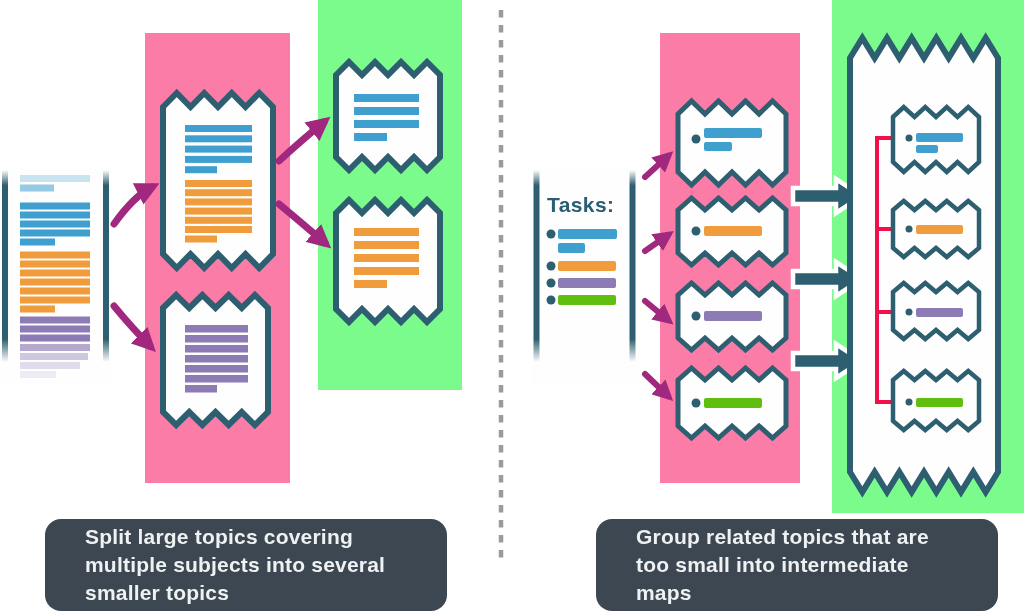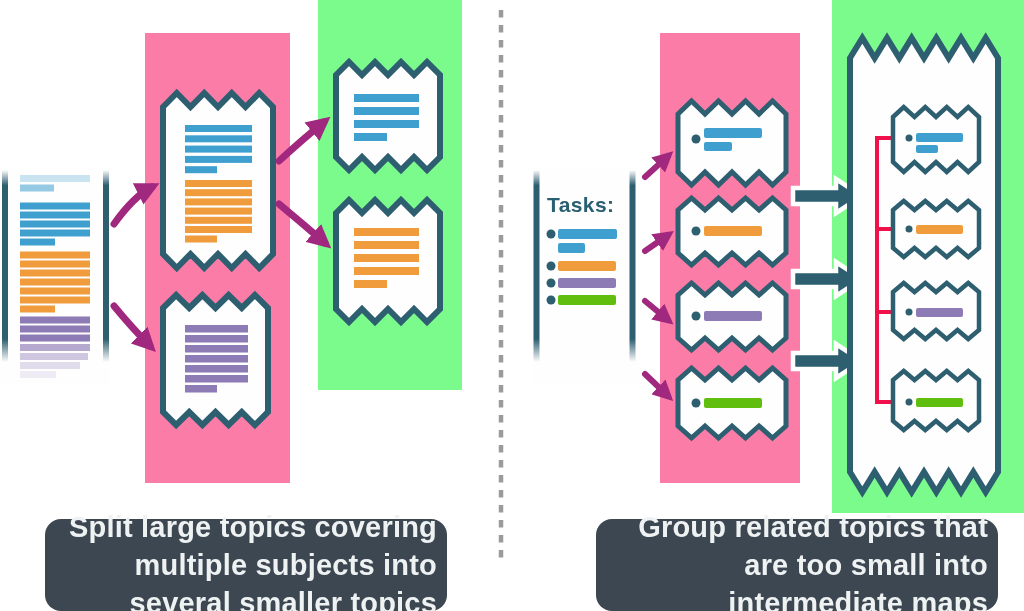--- a/index.html
+++ b/index.html
@@ -19,22 +19,22 @@
   .paper{fill:var(--c-paper);}
   .magenta-line{stroke:var(--c-magenta);fill:none;stroke-linecap:round;}
   .magenta-head{fill:var(--c-magenta);}
   .red-line{stroke:var(--c-red);fill:none;stroke-width:4;}
   .dash-line{stroke:var(--c-dash);stroke-width:4.5;}
   .block-arrow{fill:var(--c-outline);stroke:#ffffff;stroke-width:4.5;stroke-linejoin:miter;}
   .tasks-title{font:bold 21px "Liberation Sans",sans-serif;letter-spacing:.4px;fill:var(--c-tasks_title);}
 
   .caption{position:absolute;width:402px;height:92px;border-radius:16px;
            background:var(--c-caption_bg);color:var(--c-caption_text);
-           display:flex;align-items:center;padding:0 10px;box-sizing:border-box;
-           font-weight:bold;font-size:29px;line-height:1.32;letter-spacing:.2px;text-align:right;}
+           display:flex;align-items:center;padding:0 40px;box-sizing:border-box;
+           font-weight:bold;font-size:21px;line-height:1.32;letter-spacing:.2px;}
   .caption-left{left:45px;top:519px;}
   .caption-right{left:596px;top:519px;}
 </style>
 </head>
 <body>
 
 <div class="canvas">
 <svg width="1024" height="611" viewBox="0 0 1024 611">
   <defs>
     <linearGradient id="railfade" x1="0" y1="0" x2="0" y2="1">

